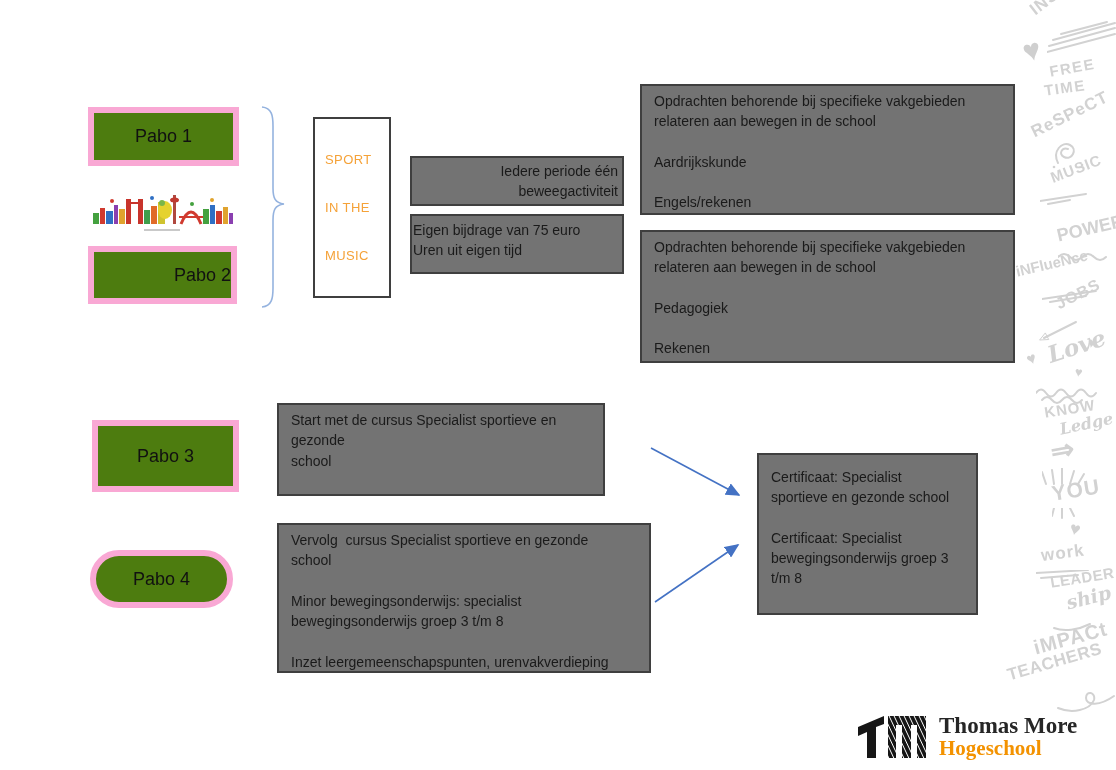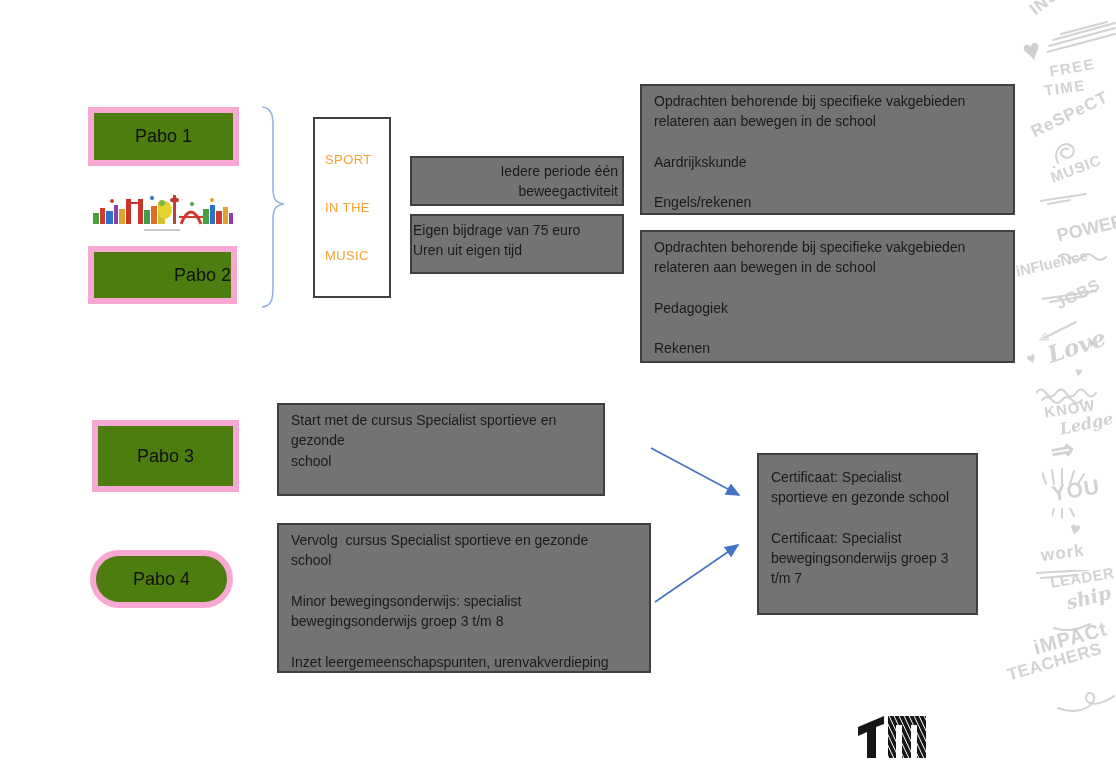--- a/index.html
+++ b/index.html
@@ -155,21 +155,21 @@
 
 Minor bewegingsonderwijs: specialist
 bewegingsonderwijs groep 3 t/m 8
 
 Inzet leergemeenschapspunten, urenvakverdieping</div>
   <div class="ibox" id="cert">Certificaat: Specialist
 sportieve en gezonde school
 
 Certificaat: Specialist
 bewegingsonderwijs groep 3
-t/m 7</div>
+t/m 8</div>
 
   <svg id="arrows" class="abs" width="1116" height="770" viewBox="0 0 1116 770">
     <defs>
       <marker id="ah" markerWidth="10" markerHeight="8" refX="8" refY="4" orient="auto">
         <path d="M0,0 L9,4 L0,8 z" fill="#4472C4"></path>
       </marker>
     </defs>
     <line x1="651" y1="448" x2="739" y2="495" stroke="#4472C4" stroke-width="1.6" marker-end="url(#ah)"></line>
     <line x1="655" y1="602" x2="738" y2="545" stroke="#4472C4" stroke-width="1.6" marker-end="url(#ah)"></line>
   </svg>
@@ -193,20 +193,24 @@
         <line x1="58" y1="56" x2="28" y2="-8"></line>
           <line x1="63" y1="56" x2="33" y2="-8"></line>
         <line x1="68" y1="56" x2="38" y2="-8"></line>
           <line x1="73" y1="56" x2="43" y2="-8"></line>
         <line x1="78" y1="56" x2="48" y2="-8"></line>
           <line x1="83" y1="56" x2="53" y2="-8"></line>
         <line x1="88" y1="56" x2="58" y2="-8"></line>
           <line x1="93" y1="56" x2="63" y2="-8"></line>
       </g>
     </svg>
+    <div class="logo-text">
+      <div class="logo-name">Thomas More</div>
+      <div class="logo-sub">Hogeschool</div>
+    </div>
   </div>
 
   <span class="dd" id="dd-inspiration">INSPIRATION</span>
   <svg class="ddsvg" style="left:1047px;top:20px;" width="70" height="36" viewBox="0 0 70 36">
     <line x1="0" y1="32" x2="68" y2="14" stroke-width="2"></line>
       <line x1="2" y1="26" x2="68" y2="8" stroke-width="2"></line>
     <line x1="6" y1="20" x2="68" y2="3" stroke-width="2"></line>
       <line x1="14" y1="14" x2="60" y2="2" stroke-width="2"></line>
   </svg>
   <span class="dd" id="dd-heart1">♥</span>

